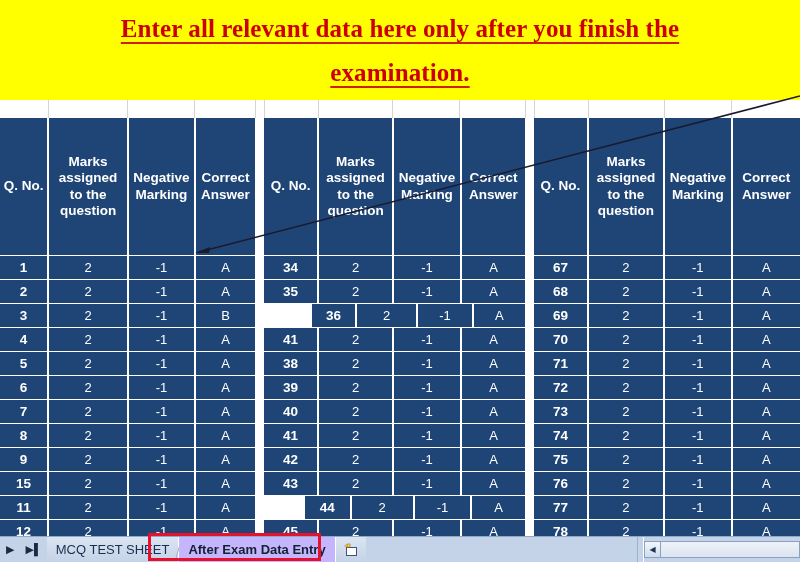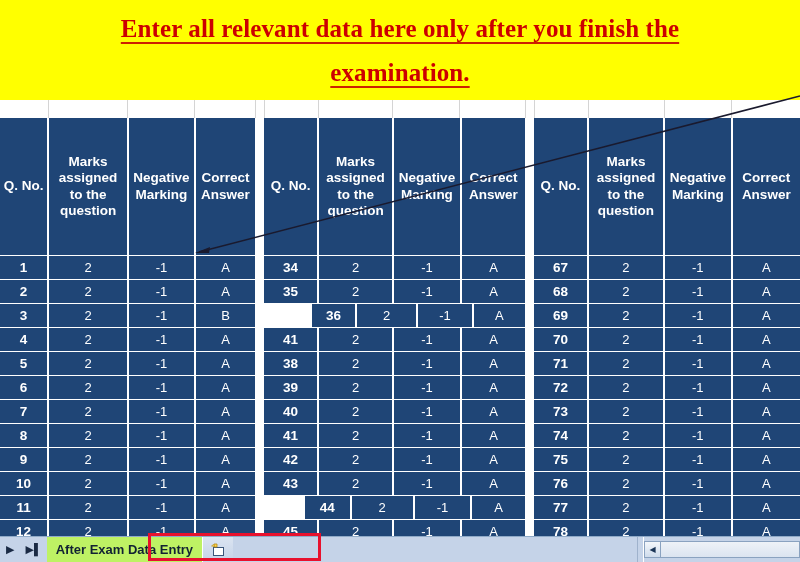--- a/index.html
+++ b/index.html
@@ -104,21 +104,21 @@
     border-right: 1px solid #ffffff;
     transform: skewX(0deg);
     white-space: nowrap;
   }
   .tab.sep { position: relative; }
   .tab.sep::after {
     content: ""; position: absolute; right: -1px; top: 3px; bottom: 3px;
     width: 1px; background: #9fb2cc; transform: skewX(-16deg);
   }
   .tab.active {
-    background: #bef264;
+    background: #c4b5fd;
     font-weight: bold;
     color: #123;
   }
   .newsheet {
     display: flex; align-items: center; justify-content: center;
     width: 30px;
     background: linear-gradient(#dbe4f1, #c5d3e8);
   }
   .hsplit { width: 7px; background: #c5d3e8; border-left: 1px solid #9fb2cc; border-right: 1px solid #ffffff; }
   .hscroll {
@@ -228,21 +228,21 @@
           <div class="dcell" style="width: 66px;">-1</div>
           <div class="dcell" style="width: 60px;">A</div>
         </div>
         <div class="drow">
           <div class="dcell qno" style="width: 48px;">9</div>
           <div class="dcell" style="width: 79px;">2</div>
           <div class="dcell" style="width: 66px;">-1</div>
           <div class="dcell" style="width: 60px;">A</div>
         </div>
         <div class="drow">
-          <div class="dcell qno" style="width: 48px;">10</div>
+          <div class="dcell qno" style="width: 48px;">15</div>
           <div class="dcell" style="width: 79px;">2</div>
           <div class="dcell" style="width: 66px;">-1</div>
           <div class="dcell" style="width: 60px;">A</div>
         </div>
         <div class="drow">
           <div class="dcell qno" style="width: 48px;">11</div>
           <div class="dcell" style="width: 79px;">2</div>
           <div class="dcell" style="width: 66px;">-1</div>
           <div class="dcell" style="width: 60px;">A</div>
         </div>
@@ -422,20 +422,23 @@
     <polygon points="195,253 210,247 209,253" fill="#1a1a2e"></polygon>
   </svg>
 
   <div class="tabbar">
     <div class="navbtns">
       <span class="navbtn">▶</span>
       <span class="navbtn">▶▌</span>
     </div>
 
     <div class="tabs">
+      <div class="tab sep">
+        <span>MCQ TEST SHEET</span>
+      </div>
       <div class="tab active">
         <span>After Exam Data Entry</span>
       </div>
       <div class="newsheet">
         <svg width="16" height="14" viewBox="0 0 16 14">
           <rect x="3.5" y="4.5" width="10" height="8" fill="#ffffff" stroke="#3a557a" stroke-width="1"></rect>
           <path d="M4 1 L7 1 L7 4 L4 4 Z" fill="#ffd34d" stroke="#b58b12" stroke-width="0.8"></path>
           <path d="M1.5 3 L3.5 1.5 L4.5 3.5 Z" fill="#ffe27a" stroke="#b58b12" stroke-width="0.6"></path>
         </svg>
       </div>

